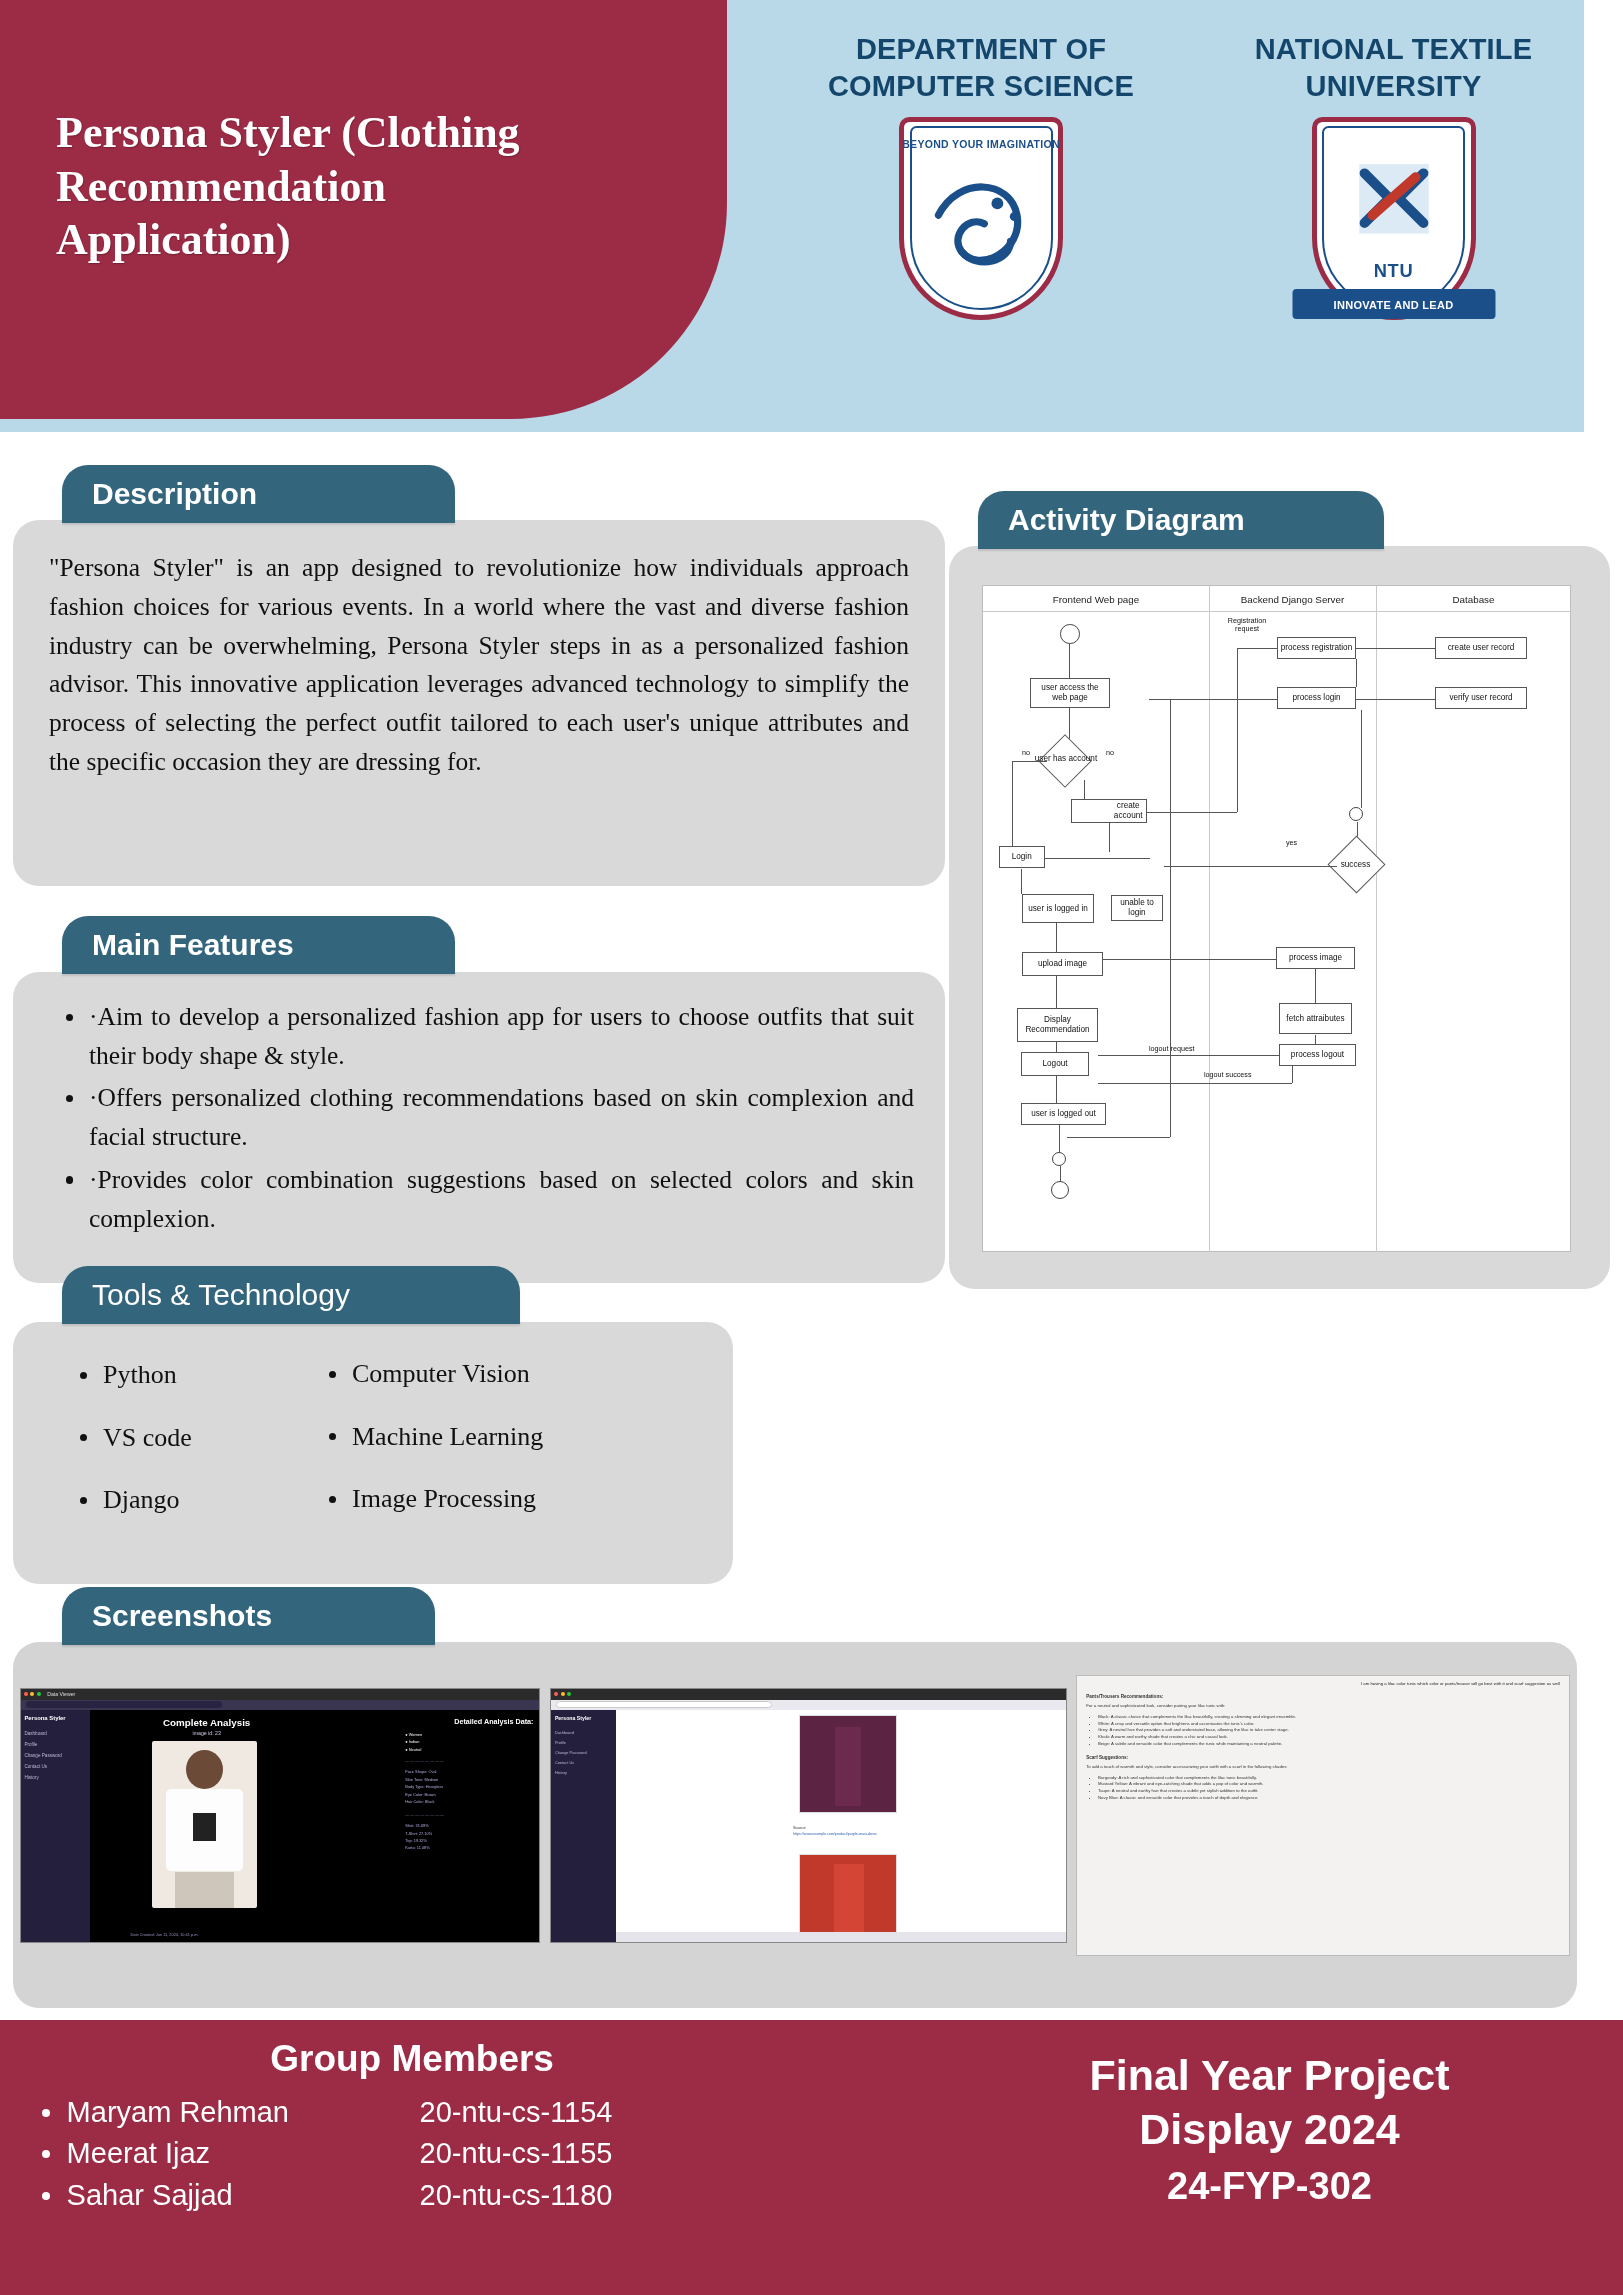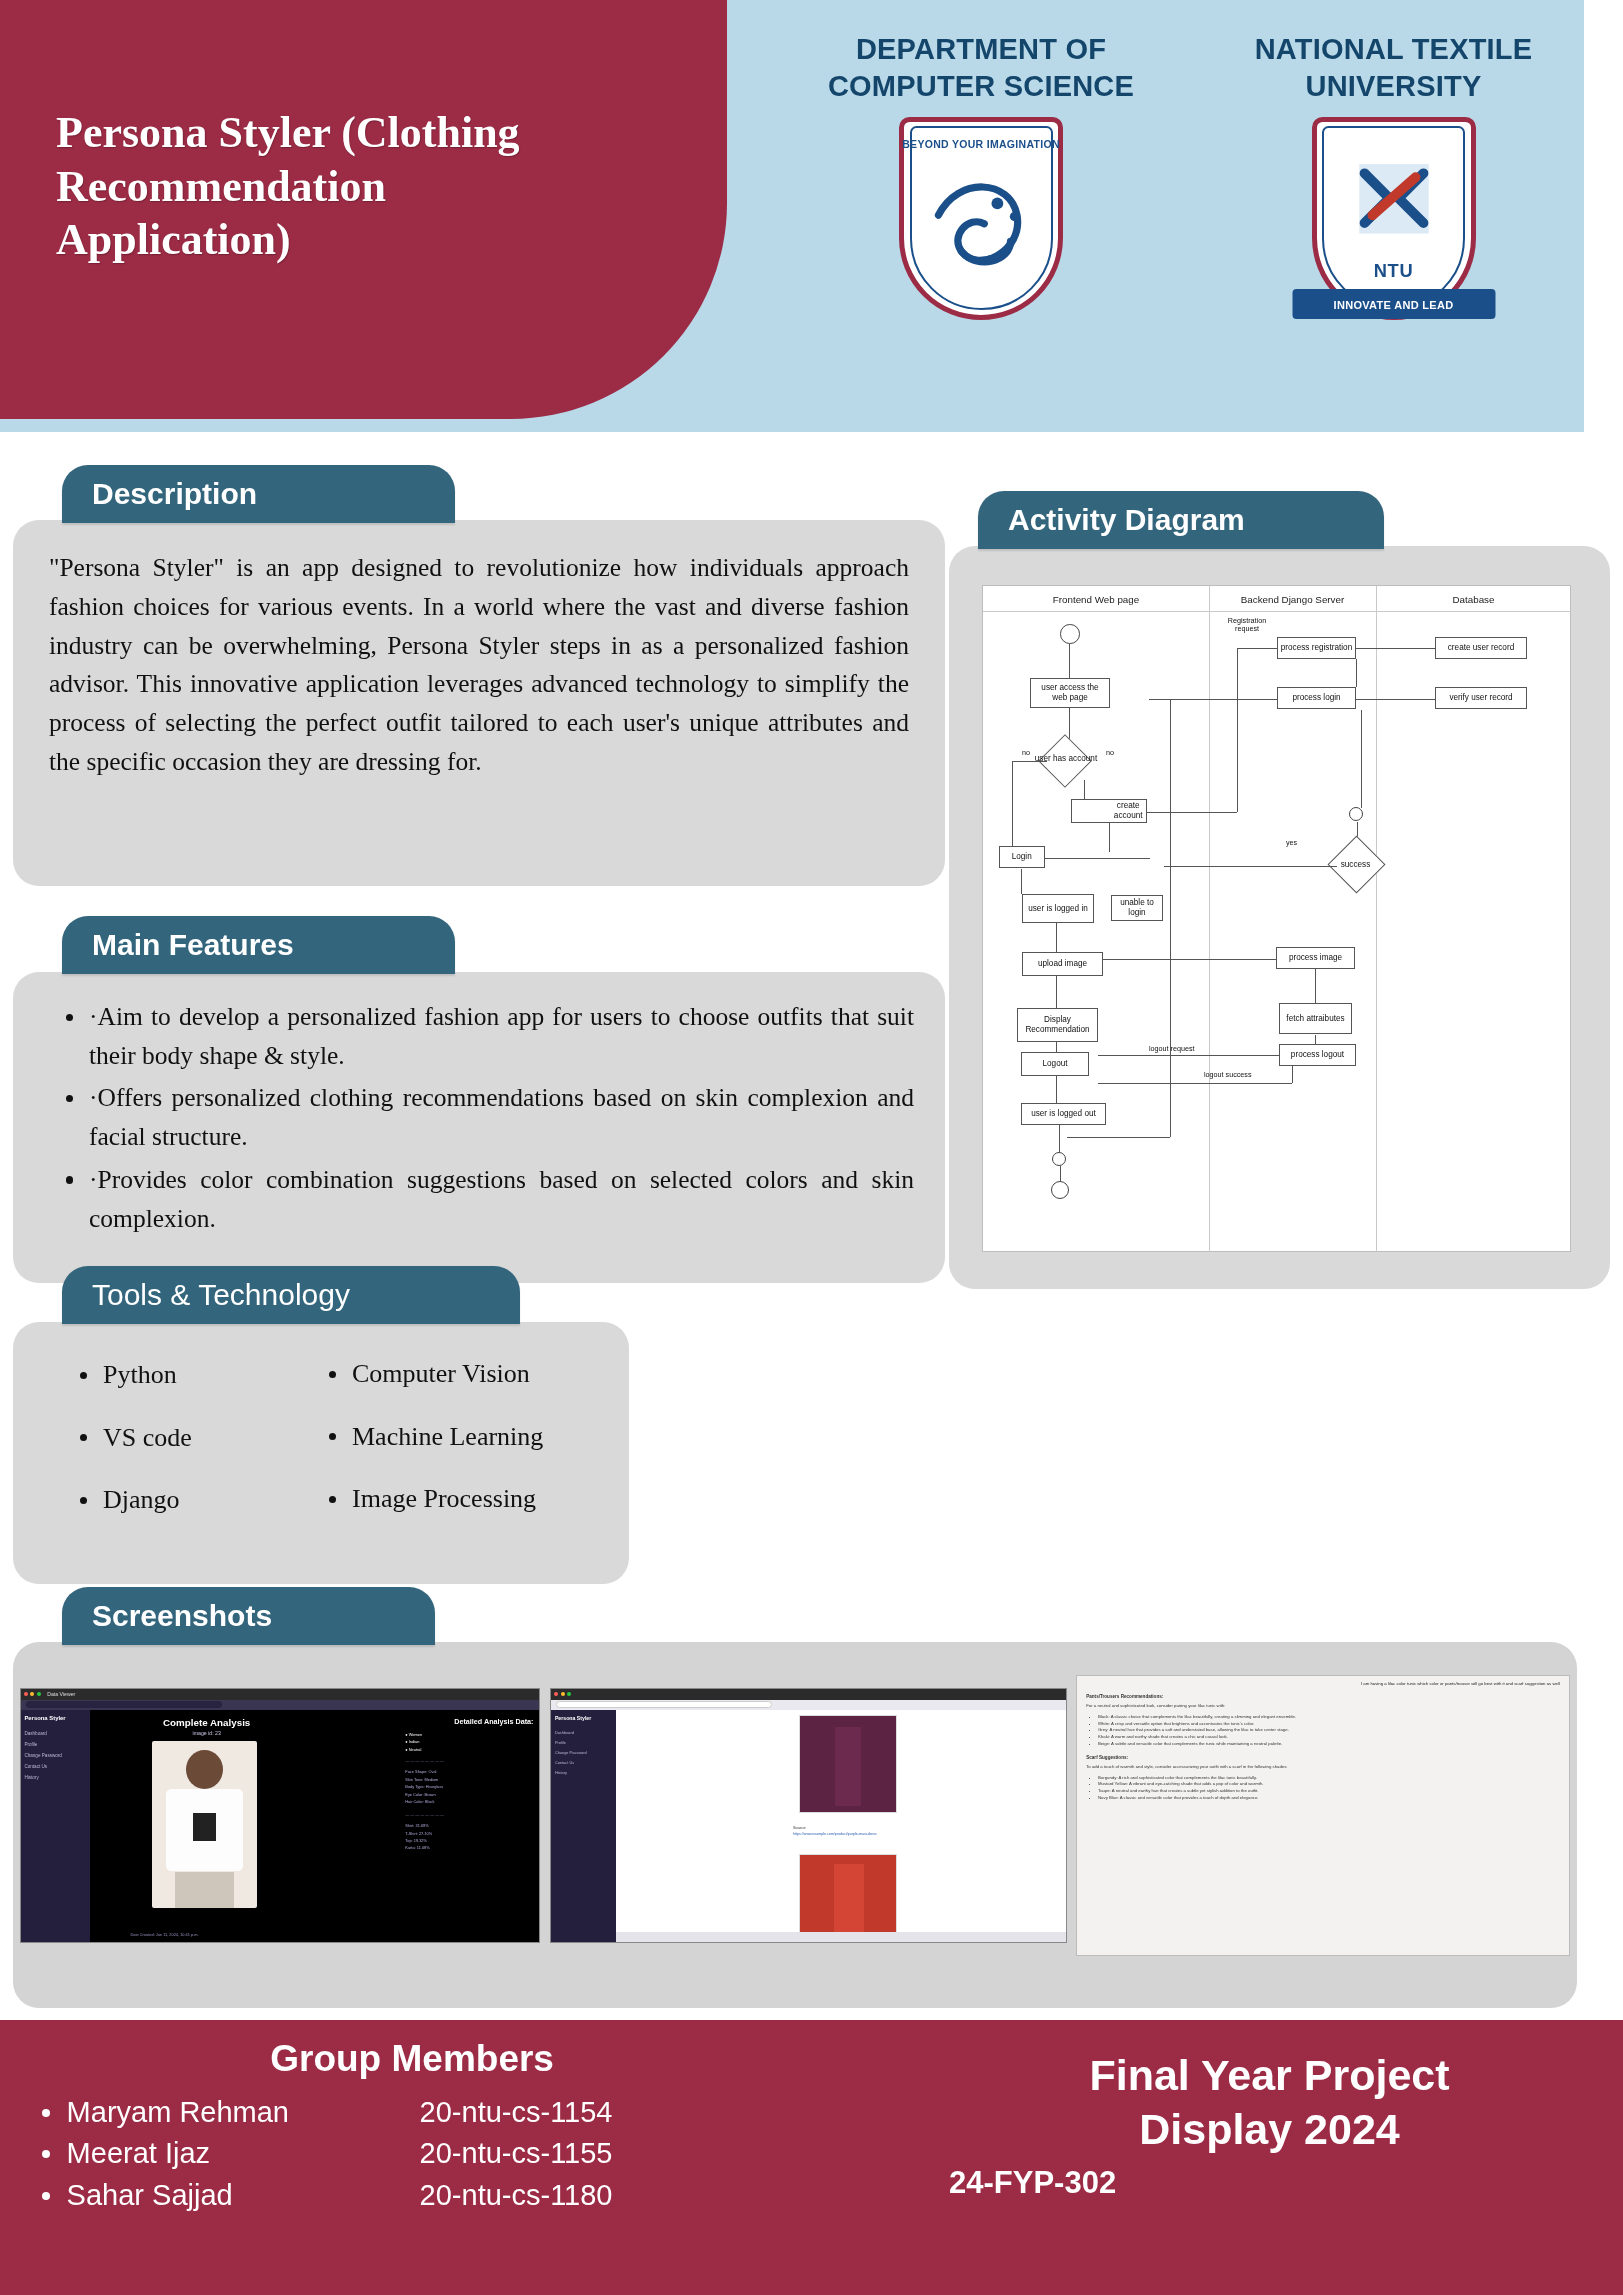--- a/index.html
+++ b/index.html
@@ -304,22 +304,22 @@
     border-radius: 50%;
   }
   .mem-name { width: 353px; }
   .fyp-title {
     text-align: center;
     font-size: 43px;
     font-weight: bold;
     line-height: 1.24;
   }
   .fyp-code {
-    text-align: left;
-    font-size: 31px;
+    text-align: center;
+    font-size: 38px;
     font-weight: bold;
     margin-top: 9.2px;
   }
 </style>
 </head>
 <body>
 
 <div class="poster">
 
   <div class="header-band"></div>
@@ -374,21 +374,21 @@
   <div class="tab" style="left:62px; top:916px; width:393px; height:58px; font-size:30px;">Main Features</div>
   <div class="panel" style="left:13px; top:972px; width:932px; height:311px;">
     <ul class="feat" style="padding:26px 31px 0 46px;">
       <li>·Aim to develop a personalized fashion app for users to choose outfits that suit their body shape &amp; style.</li>
       <li>·Offers personalized clothing recommendations based on skin complexion and facial structure.</li>
       <li>·Provides color combination suggestions based on selected colors and skin complexion.</li>
     </ul>
   </div>
 
   <div class="tab" style="left:62px; top:1266px; width:458px; height:58px; font-size:30px; font-weight:normal;">Tools &amp; Technology</div>
-  <div class="panel" style="left:13px; top:1322px; width:616px; height:262px;">
+  <div class="panel" style="left:13px; top:1322px; width:720px; height:262px;">
     <ul class="tools" style="position:absolute; left:59px; top:39px; width:262px;">
       <li>Python</li>
       <li>VS code</li>
       <li> Django</li>
     </ul>
     <ul class="tools" style="position:absolute; left:308px; top:38px; width:366px;">
       <li>Computer Vision</li>
       <li>Machine Learning</li>
       <li>Image Processing</li>
     </ul>

